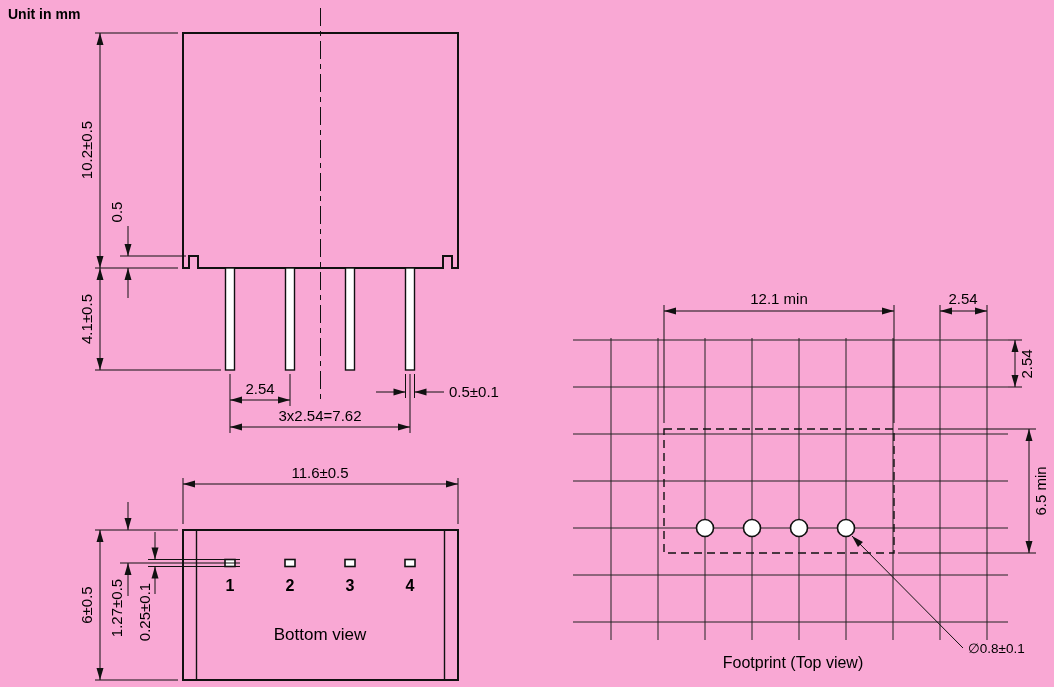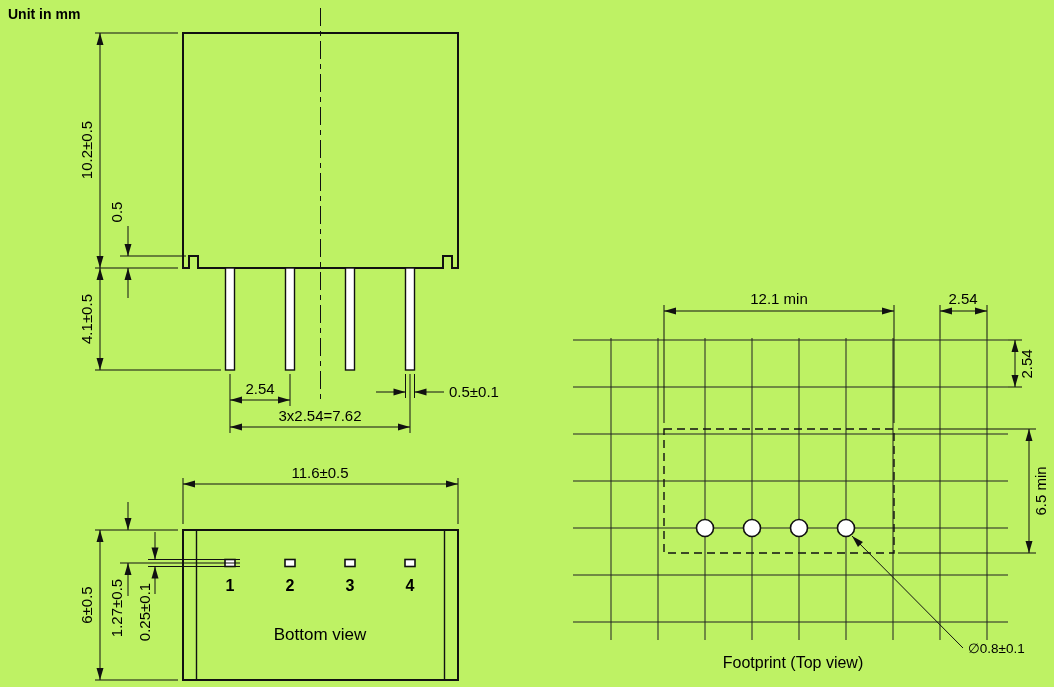--- a/index.html
+++ b/index.html
@@ -1,16 +1,16 @@
 <!DOCTYPE html>
 <html><head>
 <meta charset="utf-8">
 <style>
   html,body{margin:0;padding:0;background:#fff;}
-  .canvas{position:relative;width:1054px;height:687px;background:#bef264;overflow:hidden;}
+  .canvas{position:relative;width:1054px;height:687px;background:#f9a8d4;overflow:hidden;}
   svg{position:absolute;left:0;top:0;}
   svg text{font-family:"Liberation Sans", sans-serif;font-size:15px;fill:#000;stroke:none;}
   svg text.pin{font-size:16px;font-weight:bold;}
   svg text.cap{font-size:17px;}
   svg text.cap2{font-size:16px;}
   svg text.unit{font-size:14px;font-weight:bold;}
   svg text.small{font-size:13.5px;}
 </style>
 </head>
 <body>

